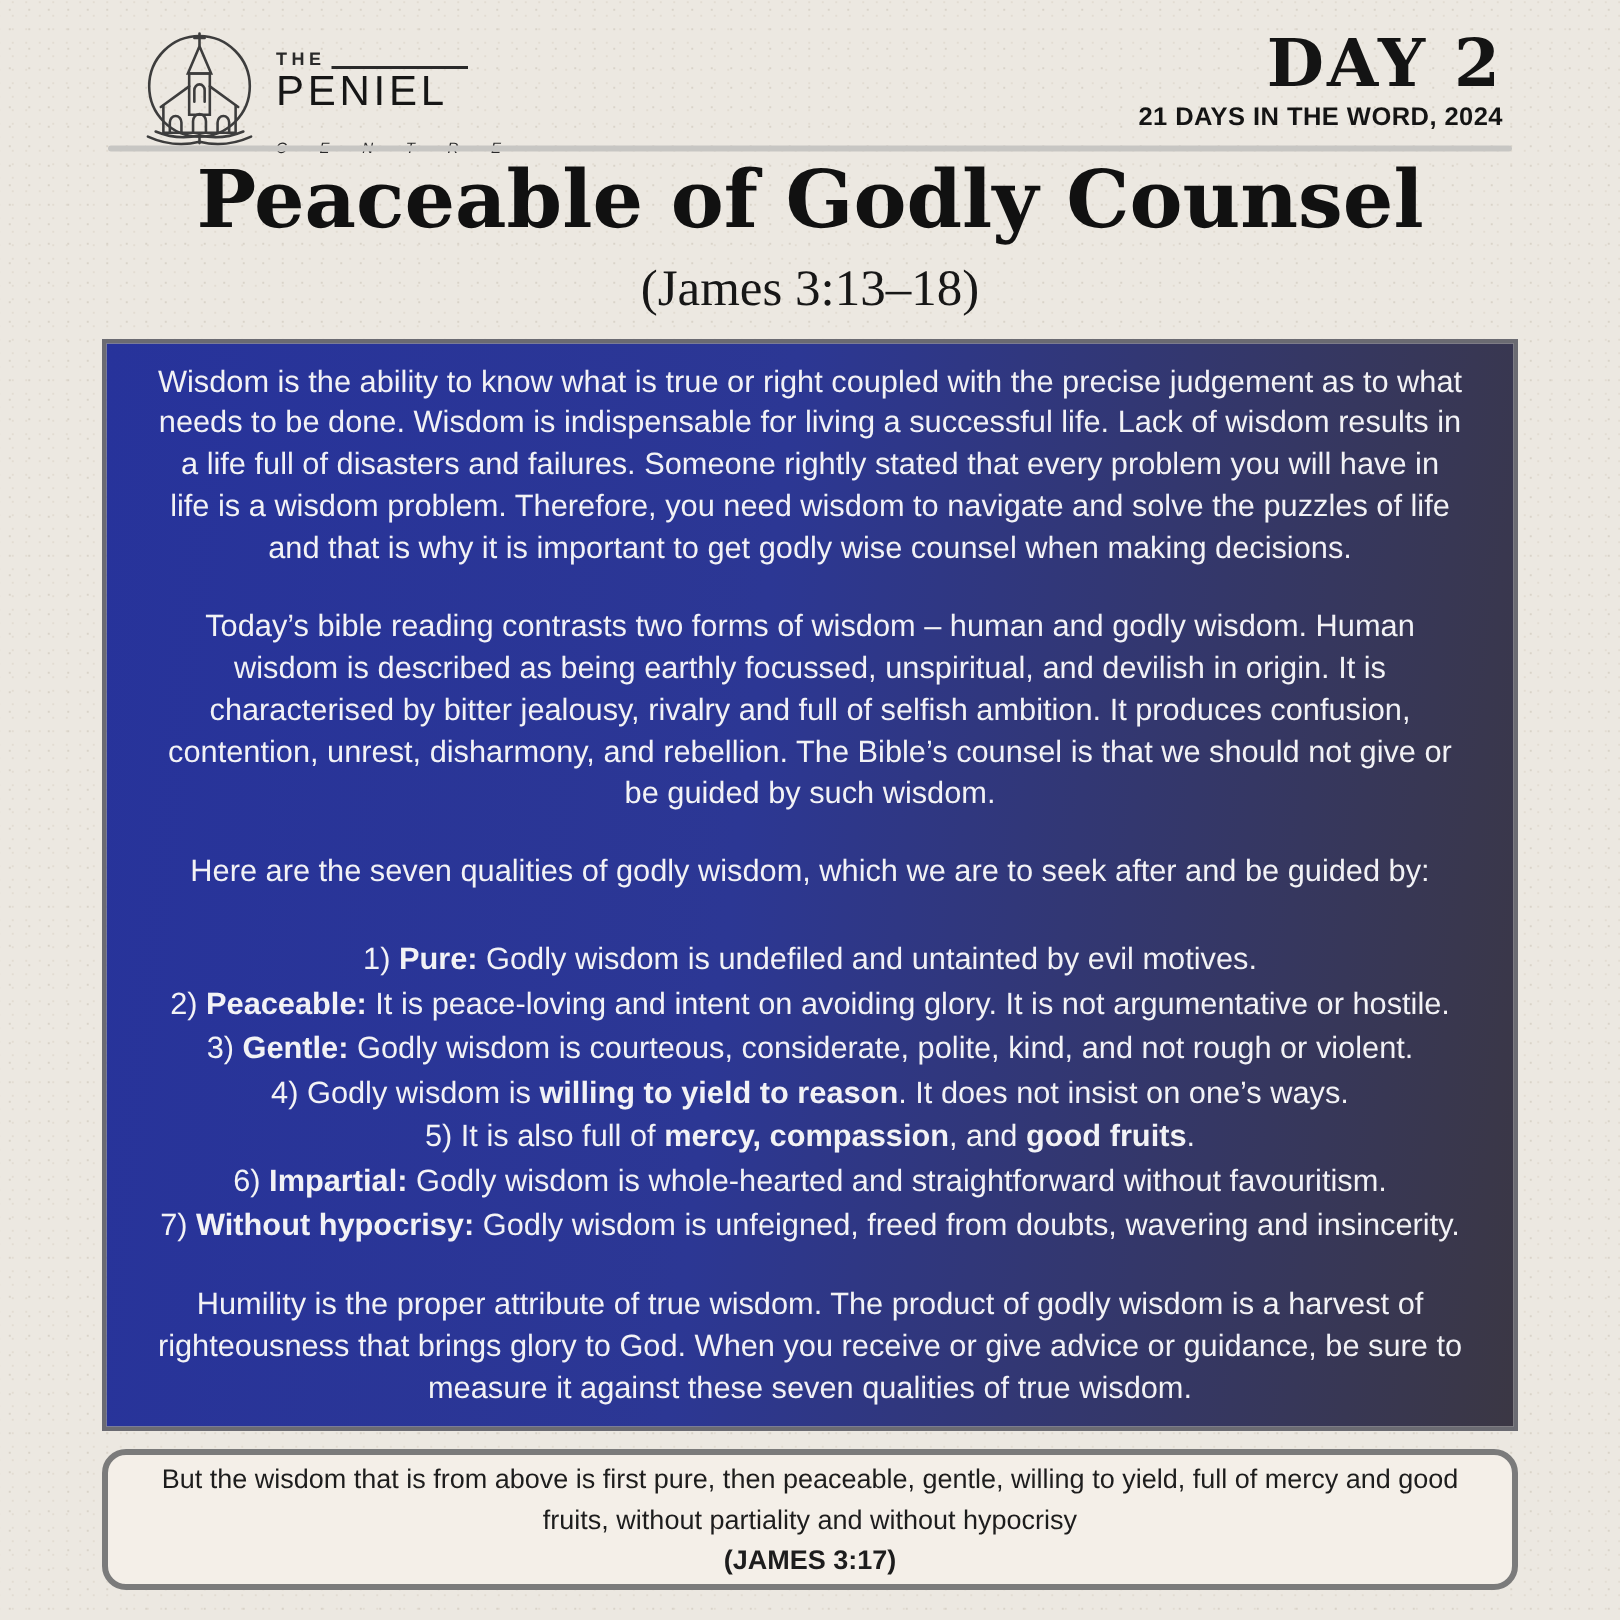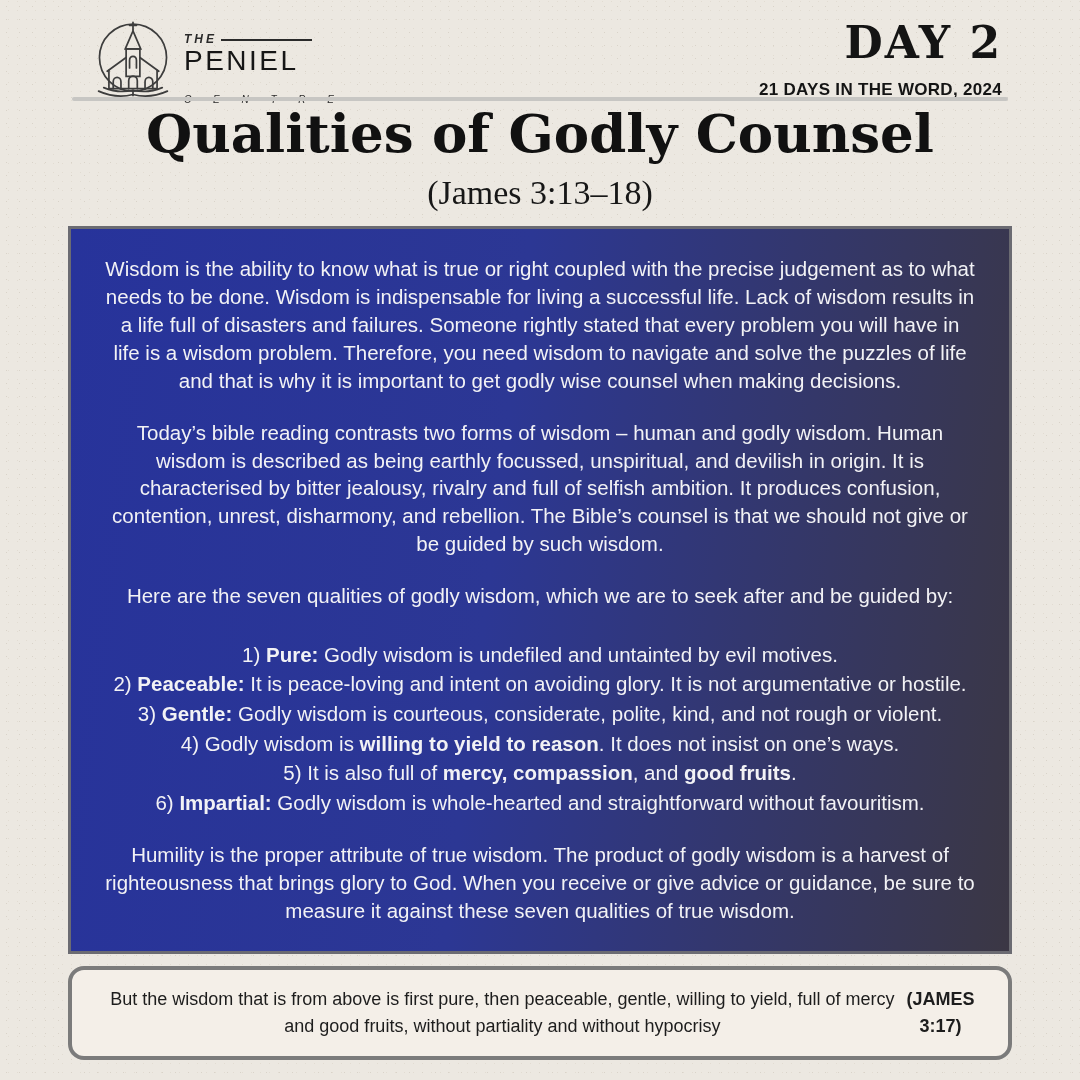--- a/index.html
+++ b/index.html
@@ -18,41 +18,41 @@
     background-position: 0 0, 4px 6px;
   }
 
   
   .logo {
     position: absolute; left: 90px; top: 14px;
     display: flex; align-items: flex-start;
   }
   .logo-mark { width: 86px; height: 86px; margin-top: 4px; }
   .logo-text { margin-left: 8px; padding-top: 18px; color: #1e1e1e; }
-  .logo-the-row { display: flex; align-items: center; width: 128px; font-style: italic; }
+  .logo-the-row { display: flex; align-items: flex-end; width: 128px; }
   .logo-the {
     font-size: 12px; font-weight: 700; letter-spacing: 3px; color: #2a2a2a;
   }
   .logo-the-line { flex: 1; border-top: 2px solid #2a2a2a; margin-left: 4px; margin-top: 2px; }
   .logo-name {
     font-size: 28px; letter-spacing: 2.5px; font-weight: 500;
     color: #161616; line-height: 1.05;
   }
   .logo-sub {
     font-size: 10px; letter-spacing: 9.5px; color: #2a2a2a; margin-top: 19px; font-style: italic;
   }
 
   .day-block { position: absolute; right: 78px; top: 20px; text-align: right; }
   .day-title {
     font-family: "DejaVu Serif", serif; font-weight: 700;
     font-size: 44px; line-height: 1.05; color: #141414; letter-spacing: 2px;
   }
   .day-series {
     font-size: 17px; font-weight: 700; color: #141414;
-    letter-spacing: 0.3px; margin-top: 14px;
+    letter-spacing: 0.3px; margin-top: 2px;
   }
 
   .divider {
     position: absolute; left: 72px; right: 72px; top: 97px;
     height: 4px; border-radius: 2px;
   }
 
   
   .title-block { position: absolute; left: 0; top: 104px; width: 100%; text-align: center; }
   .main-title {
@@ -78,22 +78,22 @@
   .content-box .para { margin: 12px 0; }
   .qualities-intro { margin: 12px 0 30px 0; text-align: center; }
   .qualities-list { line-height: 1.44; margin: 0 0 12px 0; }
   .content-box b { font-weight: 700; }
 
   
   .quote-box {
     position: absolute; left: 68px; top: 966px;
     width: 944px; height: 94px; box-sizing: border-box;
     border: 4px solid #7b7b7b; border-radius: 16px;
-    display: flex; flex-direction: row; justify-content: center;
-    text-align: center; padding: 16px 30px;
+    display: flex; flex-direction: column; justify-content: center;
+    text-align: center; padding: 0 30px;
     color: #1d1d1d; font-size: 18px; line-height: 1.5;
   }
   .quote-ref { font-weight: 700; }
 </style>
 </head>
 <body>
 
 <div class="canvas" style="background-color: rgb(236, 232, 225);">
 
   <div class="logo">
@@ -129,35 +129,36 @@
   </div>
 
   <div class="day-block">
     <div class="day-title">DAY 2</div>
     <div class="day-series">21 DAYS IN THE WORD, 2024</div>
   </div>
 
   <div class="divider" style="background: rgb(199, 198, 195);"></div>
 
   <div class="title-block">
-    <div class="main-title">Qualities of Godly Counsel</div>
+    <div class="main-title">Peaceable of Godly Counsel</div>
     <div class="subtitle">(James 3:13–18)</div>
   </div>
 
   <div class="content-box" style="background: linear-gradient(97deg, rgb(39, 51, 155) 0%, rgb(44, 55, 148) 45%, rgb(59, 55, 68) 100%); border-color: rgb(107, 107, 114); color: rgb(242, 242, 245);">
     <div class="para">Wisdom is the ability to know what is true or right coupled with the precise judgement as to what needs to be done. Wisdom is indispensable for living a successful life. Lack of wisdom results in a life full of disasters and failures. Someone rightly stated that every problem you will have in life is a wisdom problem. Therefore, you need wisdom to navigate and solve the puzzles of life and that is why it is important to get godly wise counsel when making decisions.</div>
     <div class="para">Today’s bible reading contrasts two forms of wisdom – human and godly wisdom. Human wisdom is described as being earthly focussed, unspiritual, and devilish in origin. It is characterised by bitter jealousy, rivalry and full of selfish ambition. It produces confusion, contention, unrest, disharmony, and rebellion. The Bible’s counsel is that we should not give or be guided by such wisdom.</div>
     <div class="qualities-intro">Here are the seven qualities of godly wisdom, which we are to seek after and be guided by:</div>
     <div class="qualities-list">
         <div class="list-line"><span>1) </span><b>Pure:</b><span> Godly wisdom is undefiled and untainted by evil motives.</span></div>
         <div class="list-line"><span>2) </span><b>Peaceable:</b><span> It is peace-loving and intent on avoiding glory. It is not argumentative or hostile.</span></div>
         <div class="list-line"><span>3) </span><b>Gentle:</b><span> Godly wisdom is courteous, considerate, polite, kind, and not rough or violent.</span></div>
         <div class="list-line"><span>4) Godly wisdom is </span><b>willing to yield to reason</b><span>. It does not insist on one’s ways.</span></div>
         <div class="list-line"><span>5) It is also full of </span><b>mercy, compassion</b><span>, and </span><b>good fruits</b><span>.</span></div>
         <div class="list-line"><span>6) </span><b>Impartial:</b><span> Godly wisdom is whole-hearted and straightforward without favouritism.</span></div>
+        <div class="list-line"><span>7) </span><b>Without hypocrisy:</b><span> Godly wisdom is unfeigned, freed from doubts, wavering and insincerity.</span></div>
       </div>
     <div class="para">Humility is the proper attribute of true wisdom. The product of godly wisdom is a harvest of righteousness that brings glory to God. When you receive or give advice or guidance, be sure to measure it against these seven qualities of true wisdom.</div>
   </div>
 
   <div class="quote-box" style="background: rgb(244, 239, 232); border-color: rgb(123, 123, 123); color: rgb(29, 29, 29);">
     <div class="quote-text">But the wisdom that is from above is first pure, then peaceable, gentle, willing to yield, full of mercy and good fruits, without partiality and without hypocrisy</div>
     <div class="quote-ref">(JAMES 3:17)</div>
   </div>
 
 </div>

